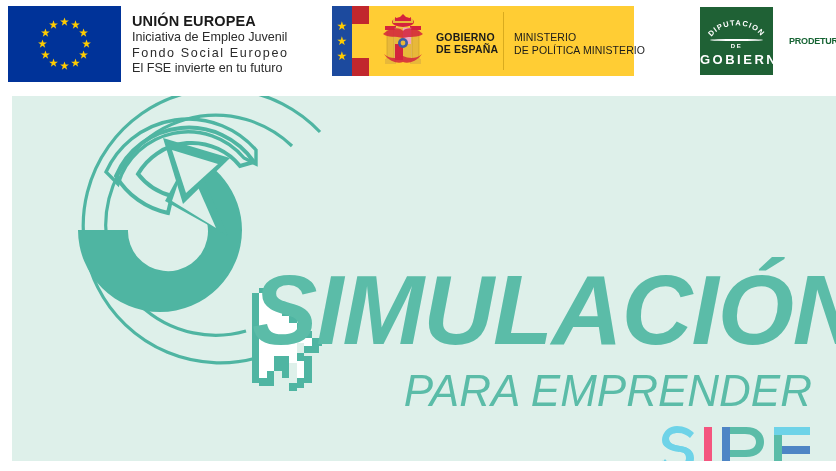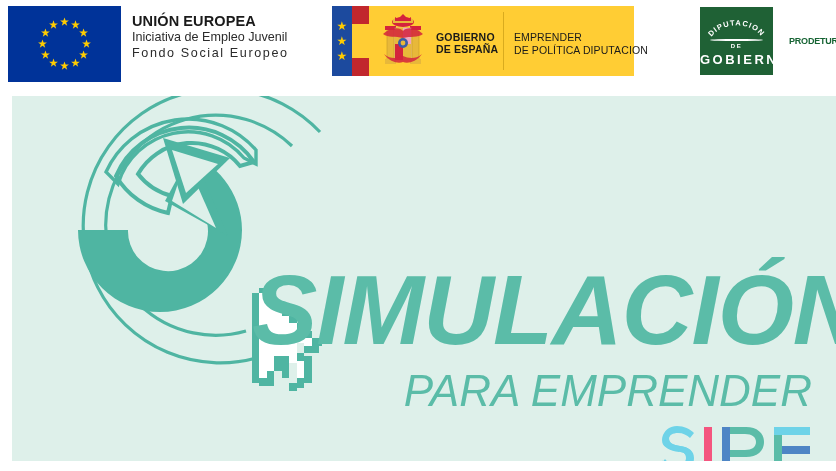--- a/index.html
+++ b/index.html
@@ -287,20 +287,21 @@
                   <path d="M0,-4.6 L1.1,-1.4 L4.4,-1.4 L1.7,0.6 L2.7,3.8 L0,1.8 L-2.7,3.8 L-1.7,0.6 L-4.4,-1.4 L-1.1,-1.4 Z"></path>
                 </g>
             </g>
           </g>
         </svg>
       </div>
       <div class="eu-text">
         <div class="eu-title">UNIÓN EUROPEA</div>
         <div class="eu-sub">Iniciativa de Empleo Juvenil</div>
         <div class="eu-sub justified">Fondo Social Europeo</div>
+        <div class="eu-sub">El FSE invierte en tu futuro</div>
       </div>
     </div>
 
     <div class="es-logo">
       <div class="es-flag-strip">
         <div class="es-flag-blue"></div>
         <div class="es-flag-star" style="top:14px">★</div>
         <div class="es-flag-star" style="top:29px">★</div>
         <div class="es-flag-star" style="top:44px">★</div>
         <div class="es-flag-red-top"></div>
@@ -325,22 +326,22 @@
         <circle cx="23" cy="29" r="2.4" fill="#E8B83A"></circle>
         <path d="M3,20 C10,13 20,13 23,17 C26,13 36,13 43,20 C38,24 30,22 23,24 C16,22 8,24 3,20 Z" fill="#D4233C" opacity="0.85"></path>
         <path d="M4,40 C11,46 18,44 23,42 C28,44 35,46 42,40 C36,48 28,50 23,48 C18,50 10,48 4,40 Z" fill="#D4233C" opacity="0.85"></path>
       </svg>
       <div class="es-gob-text">
         <div>GOBIERNO</div>
         <div>DE ESPAÑA</div>
       </div>
       <div class="es-divider"></div>
       <div class="es-min-text">
-        <div>EMPRENDER</div>
-        <div>DE POLÍTICA DIPUTACION</div>
+        <div>MINISTERIO</div>
+        <div>DE POLÍTICA MINISTERIO</div>
       </div>
     </div>
 
     <div class="dip-logo">
       <svg class="dip-arc-text" viewBox="0 0 73 26">
         <defs>
           <path id="dipArc" d="M 9,25 A 29,23 0 0 1 64,25" fill="none"></path>
         </defs>
         <text font-family="Liberation Sans, sans-serif" font-size="7.5" font-weight="bold" fill="#ffffff" letter-spacing="1.1">
           <textPath href="#dipArc" startOffset="50%" text-anchor="middle">DIPUTACION</textPath>

